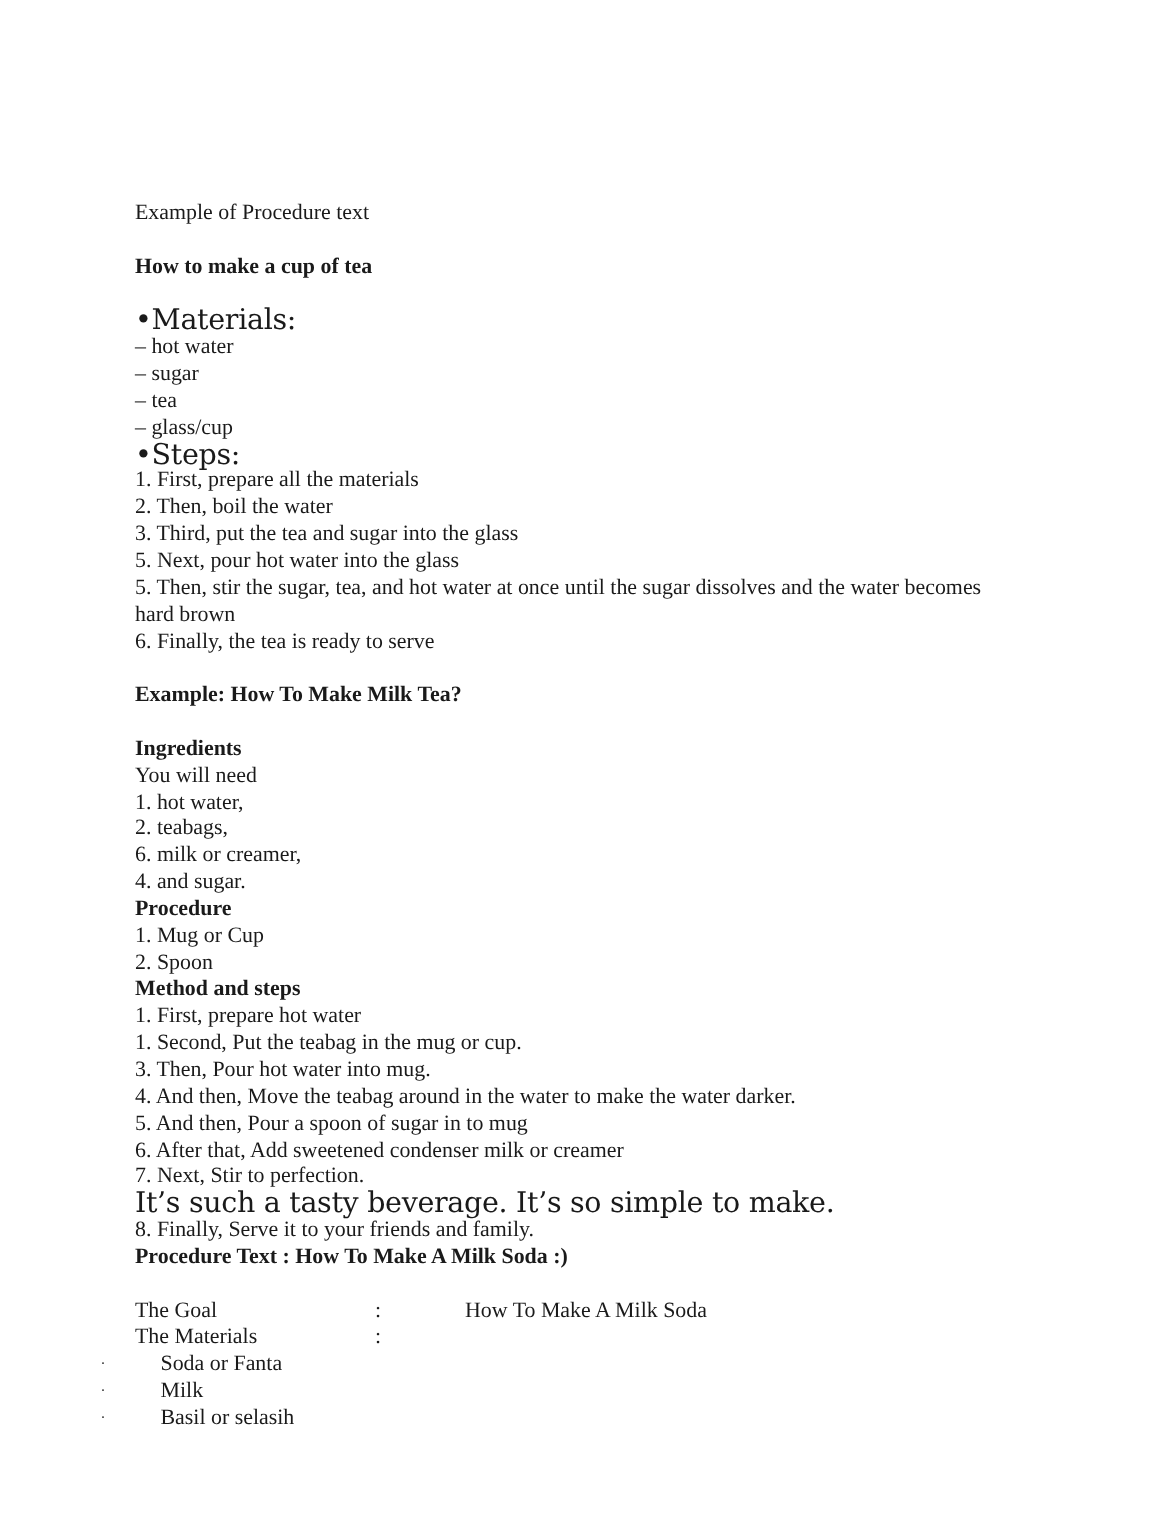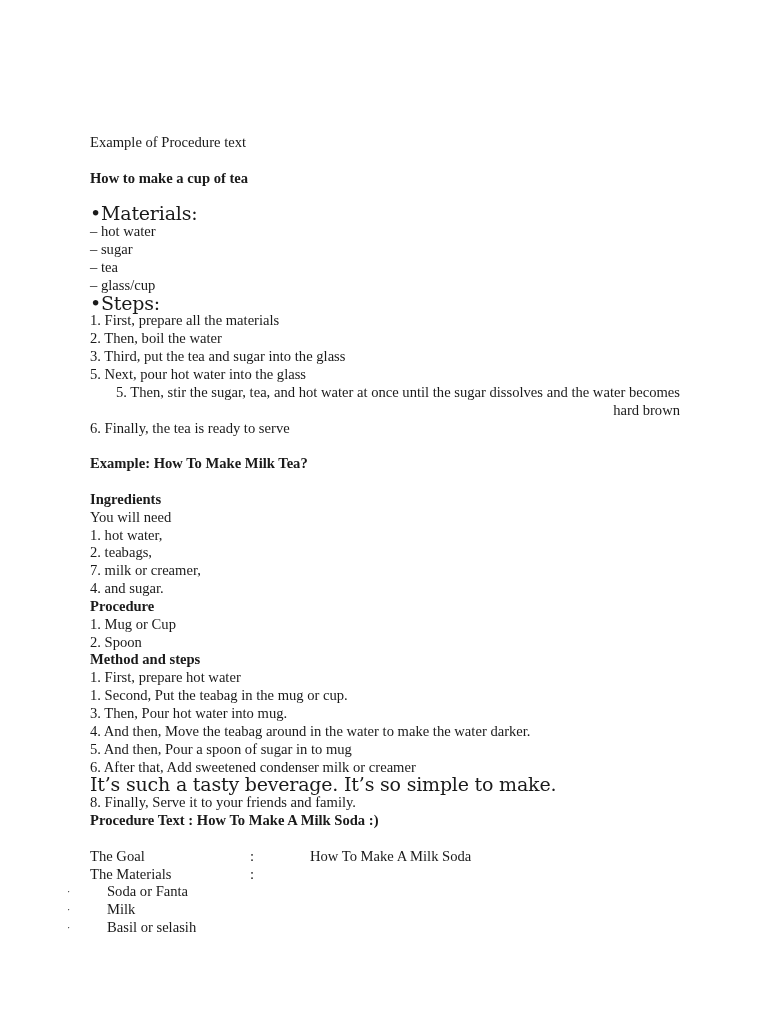--- a/index.html
+++ b/index.html
@@ -3,21 +3,21 @@
   <meta charset="utf-8">
   <style>
     html, body { margin: 0; padding: 0; background: #ffffff; }
     body { width: 768px; height: 1024px; position: relative; overflow: hidden; }
     .page {
       position: absolute; left: 90px; top: 106px; width: 600px;
       font-family: "Liberation Serif", "DejaVu Serif", serif;
       font-size: 14.6px; line-height: 17.85px; color: #1a1a1a; margin-top: 28px;
     }
     .line { white-space: nowrap; height: 17.85px; }
-    .wrap { white-space: normal; height: auto; text-align: right; }
+    .wrap { white-space: normal; height: auto; }
     .bold { font-weight: bold; }
     .alt { font-family: "DejaVu Serif", serif; font-size: 19px; letter-spacing: -0.2px; }
     .gap { height: 17.85px; }
     .row { position: relative; height: 17.85px; white-space: nowrap; }
     .row .k { position: absolute; left: 0; }
     .row .c { position: absolute; left: 160px; }
     .row .v { position: absolute; left: 220px; }
     .bul { position: relative; height: 17.85px; white-space: nowrap; }
     .bul .dot { position: absolute; left: -23px; font-size: 10px; }
     .bul .t { position: absolute; left: 17px; }
@@ -44,32 +44,33 @@
   <div class="wrap" style="width:590px">5. Then, stir the sugar, tea, and hot water at once until the sugar dissolves and the water becomes hard brown</div>
   <div class="line">6. Finally, the tea is ready to serve</div>
   <div class="gap"></div>
 
   <div class="line bold">Example: How To Make Milk Tea?</div>
   <div class="gap"></div>
   <div class="line bold">Ingredients</div>
   <div class="line">You will need</div>
   <div class="line">1. hot water,</div>
   <div class="line">2. teabags,</div>
-  <div class="line">7. milk or creamer,</div>
+  <div class="line">6. milk or creamer,</div>
   <div class="line">4. and sugar.</div>
   <div class="line bold">Procedure</div>
   <div class="line">1. Mug or Cup</div>
   <div class="line">2. Spoon</div>
   <div class="line bold">Method and steps</div>
   <div class="line">1. First, prepare hot water</div>
   <div class="line">1. Second, Put the teabag in the mug or cup.</div>
   <div class="line">3. Then, Pour hot water into mug.</div>
   <div class="line">4. And then, Move the teabag around in the water to make the water darker.</div>
   <div class="line">5. And then, Pour a spoon of sugar in to mug</div>
   <div class="line">6. After that, Add sweetened condenser milk or creamer</div>
+  <div class="line">7. Next, Stir to perfection.</div>
   <div class="line alt">It’s such a tasty beverage. It’s so simple to make.</div>
   <div class="line">8. Finally, Serve it to your friends and family.</div>
 
   <div class="line bold">Procedure Text : How To Make A Milk Soda :)</div>
   <div class="gap"></div>
   <div class="row">
     <span class="k">The Goal</span>
     <span class="c">:</span>
     <span class="v">How To Make A Milk Soda</span>
   </div>

